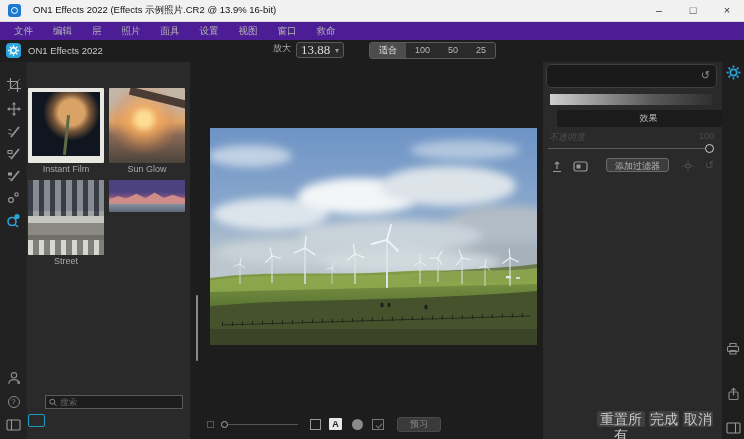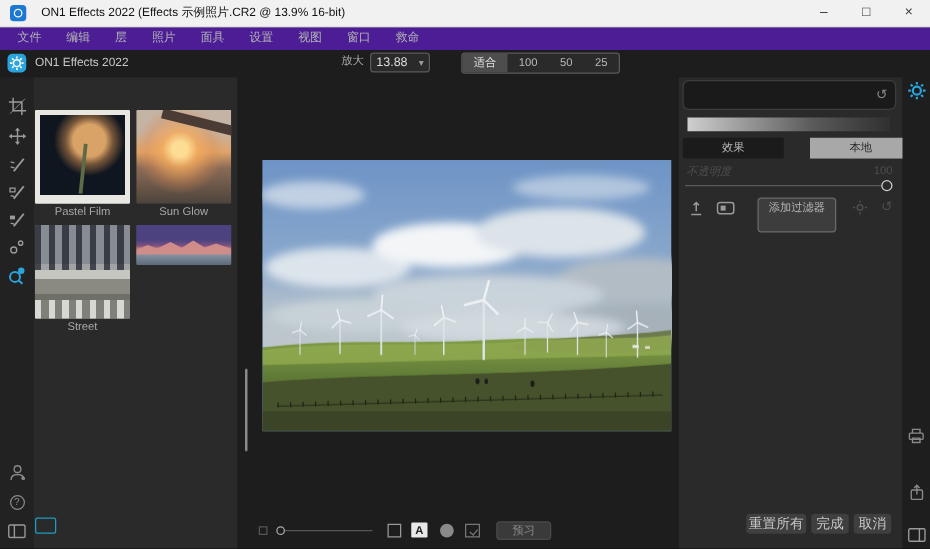--- a/index.html
+++ b/index.html
@@ -18,21 +18,21 @@
   
   .menubar { position:absolute; top:22px; left:0; width:744px; height:18px; background:#4c1d95; display:flex; align-items:center; padding-left:4px; }
   .menu-item { color:#b4b4b4; font-size:9.5px; padding:0 10px; line-height:18px; white-space:nowrap; }
   .subheader { position:absolute; top:40px; left:0; width:744px; height:22px; background:#1d1d1d; }
   .app-gear { position:absolute; left:6px; top:3px; width:15px; height:15px; border-radius:4px; background:#2aa4dc; }
   .app-gear svg { position:absolute; inset:2px; }
   .subheader .app-name { position:absolute; left:28px; top:5px; font-size:9.5px; color:#c8c8c8; }
   .zoom-group { position:absolute; left:273px; top:2px; display:flex; align-items:flex-start; }
   .zoom-label { font-size:9px; color:#a8a8a8; margin-right:5px; }
   .zoom-select { width:48px; height:16px; background:#2a2a2a; border:1px solid #5a5a5a; border-radius:3px; display:flex; align-items:center; padding:0 4px; }
-  .zoom-select .zv { font-size:10px; color:#ddd; flex:1; }
+  .zoom-select .zv { font-size:13px; color:#ddd; flex:1;font-family:Liberation Serif, serif; }
   .zoom-select .chev { font-size:8px; color:#999; }
   .fit-group { position:absolute; left:369px; top:2px; height:17px; border:1px solid #5a5a5a; border-radius:3px; display:flex; overflow:hidden; background:#2a2a2a; }
   .fit-seg { font-size:9px; color:#b8b8b8; padding:0 9px; line-height:15px; }
   .fit-seg.sel { background:#4d4d4d; color:#e4e4e4; }
 
   
   .toolstrip { position:absolute; top:62px; left:0; width:27px; height:377px; background:#222; }
   .tool { position:absolute; left:0; width:27px; height:20px; display:flex; align-items:center; justify-content:center; }
   .help-circ { width:12px; height:12px; border:1px solid #8a8a8a; border-radius:50%; color:#8a8a8a; font-size:8px; text-align:center; line-height:10px; }
 
@@ -102,34 +102,34 @@
   .cb-cmp { width:12px; height:11px; border:1px solid #777; margin-left:9px; position:relative; }
   .cb-cmp::after { content:""; position:absolute; left:4px; top:2px; width:3px; height:5px; border-right:1px solid #777; border-bottom:1px solid #777; transform:rotate(40deg); }
   .btn-preview { margin-left:13px; width:44px; height:15px; background:#3a3a3a; border:1px solid #4a4a4a; border-radius:3px; color:#8a8a8a; font-size:9px; text-align:center; line-height:13px; }
 
   
   .rightpanel { position:absolute; top:62px; left:543px; width:179px; height:377px; background:#2a2a2a; }
   .reset-box { position:absolute; left:3px; top:2px; width:171px; height:24px; background:#1a1a1a; border:1px solid #3e3e3e; border-radius:5px; }
   .reset-box .rst { position:absolute; right:6px; top:4px; color:#8a8a8a; font-size:11px; }
   .grad-strip { position:absolute; left:7px; top:32px; width:162px; height:11px;
      background:linear-gradient(90deg,#cfcfcf 0%, #9a9a9a 28%, #5a5a5a 62%, #303030 100%); }
-  .rp-tabs { position:absolute; left:3px; top:48px; width:183px; height:17px; display:flex; border-radius:3px; overflow:hidden;gap:21px; }
+  .rp-tabs { position:absolute; left:14px; top:48px; width:183px; height:17px; display:flex; border-radius:3px; overflow:hidden;gap:21px; }
   .rp-tab { flex:1; font-size:9px; text-align:center; line-height:17px; }
   .rp-tab.sel { background:#1b1b1b; color:#bbb; }
   .rp-tab.unsel { background:#a8a8a8; color:#2a2a2a; }
   .op-label { position:absolute; left:6px; top:69px; font-size:9px; color:#4e4e4e;font-style:italic; }
   .op-value { position:absolute; right:8px; top:69px; font-size:9px; color:#4e4e4e; }
   .op-track { position:absolute; left:5px; top:86px; width:164px; height:1px; background:#5a5a5a; }
   .op-knob { position:absolute; left:162px; top:82px; width:9px; height:9px; border:1.5px solid #cfcfcf; border-radius:50%; background:#2a2a2a; }
   .rp-actions { position:absolute; left:0; top:96px; width:179px; height:18px; }
-  .btn-addfilter { position:absolute; left:63px; top:0; height:28px; padding:0 8px; background:#3d3d3d; border:1px solid #6a6a6a; border-radius:3px; color:#b4b4b4; font-size:9px; line-height:14px; }
+  .btn-addfilter { position:absolute; left:63px; top:0; height:14px; padding:0 8px; background:#3d3d3d; border:1px solid #6a6a6a; border-radius:3px; color:#b4b4b4; font-size:9px; line-height:14px; }
   .rp-dimgear { position:absolute; right:28px; top:2px; }
   .rp-dimreset { position:absolute; right:8px; top:1px; color:#4e4e4e; font-size:11px; }
   .btn-row { position:absolute; left:0; top:349px; width:179px; }
-  .rp-btn { position:absolute; top:0; height:16px; background:#3f3f3f; border-radius:3px; color:#c6c6c6; font-size:11px; text-align:center; line-height:16px; }
+  .rp-btn { position:absolute; top:0; height:16px; background:#3f3f3f; border-radius:3px; color:#c6c6c6; font-size:14px; text-align:center; line-height:16px; }
   .b-resetall { left:54px; width:48px; }
   .b-done { left:106px; width:30px; }
   .b-cancel { left:140px; width:30px; }
 
   
   .rightstrip { position:absolute; top:62px; left:722px; width:22px; height:377px; background:#1e1e1e; }
   .rs-ico { position:absolute; left:3px; width:16px; height:16px; display:flex; align-items:center; justify-content:center; }
 </style>
 </head>
 <body>
@@ -264,33 +264,40 @@
           <rect x="1" y="1" width="13" height="10" rx="1" fill="none" stroke="#9a9a9a" stroke-width="1.1"></rect>
           <line x1="5.5" y1="1" x2="5.5" y2="11" stroke="#9a9a9a" stroke-width="1.1"></line>
         </svg>
     </div>
   </div>
 
   <div class="presetpanel">
     <div class="thumb-grid">
       <div class="pcell">
         <div class="pthumb th-instant"></div>
-        <div class="plabel">Pastel Film</div>
+        <div class="plabel">Instant Film</div>
       </div>
       <div class="pcell">
         <div class="pthumb th-sunglow"></div>
         <div class="plabel">Sun Glow</div>
       </div>
       <div class="pcell">
         <div class="pthumb th-street"></div>
         <div class="plabel">Street</div>
       </div>
       <div class="pcell">
         <div class="pthumb th-mountain th-cut"></div>
       </div>
+    </div>
+    <div class="search-wrap">
+      <svg width="9" height="9" viewBox="0 0 10 10" style="margin-right:3px">
+          <circle cx="4" cy="4" r="3" fill="none" stroke="#8a8a8a" stroke-width="1.2"></circle>
+          <line x1="6.3" y1="6.3" x2="9" y2="9" stroke="#8a8a8a" stroke-width="1.2"></line>
+        </svg>
+      <input type="text" placeholder="搜索" style="">
     </div>
     <div class="panel-toggle-teal"></div>
   </div>
 
   <div class="canvas">
     <div class="photo">
       <svg width="327" height="217" viewBox="0 0 327 217">
         <defs>
           <linearGradient id="sky" x1="0" y1="0" x2="0" y2="1">
             <stop offset="0" stop-color="#6e94c6"></stop>
@@ -376,21 +383,20 @@
     </div>
   </div>
 
   <div class="rightpanel">
     <div class="reset-box">
       <span class="rst">↺</span>
     </div>
     <div class="grad-strip"></div>
     <div class="rp-tabs">
       <div class="rp-tab sel">效果</div>
-      <div class="rp-tab unsel">本地</div>
     </div>
     <div class="op-label">不透明度</div>
     <div class="op-value">100</div>
     <div class="op-track"></div>
     <div class="op-knob"></div>
     <div class="rp-actions">
       <svg width="12" height="13" viewBox="0 0 12 13" style="position:absolute;left:8px;top:2px">
           <path d="M2 11.5h8M6 9V2M3.8 4.2L6 2l2.2 2.2" fill="none" stroke="#9a9a9a" stroke-width="1.2"></path>
         </svg>
       <svg width="15" height="11" viewBox="0 0 15 11" style="position:absolute;left:30px;top:3px">

